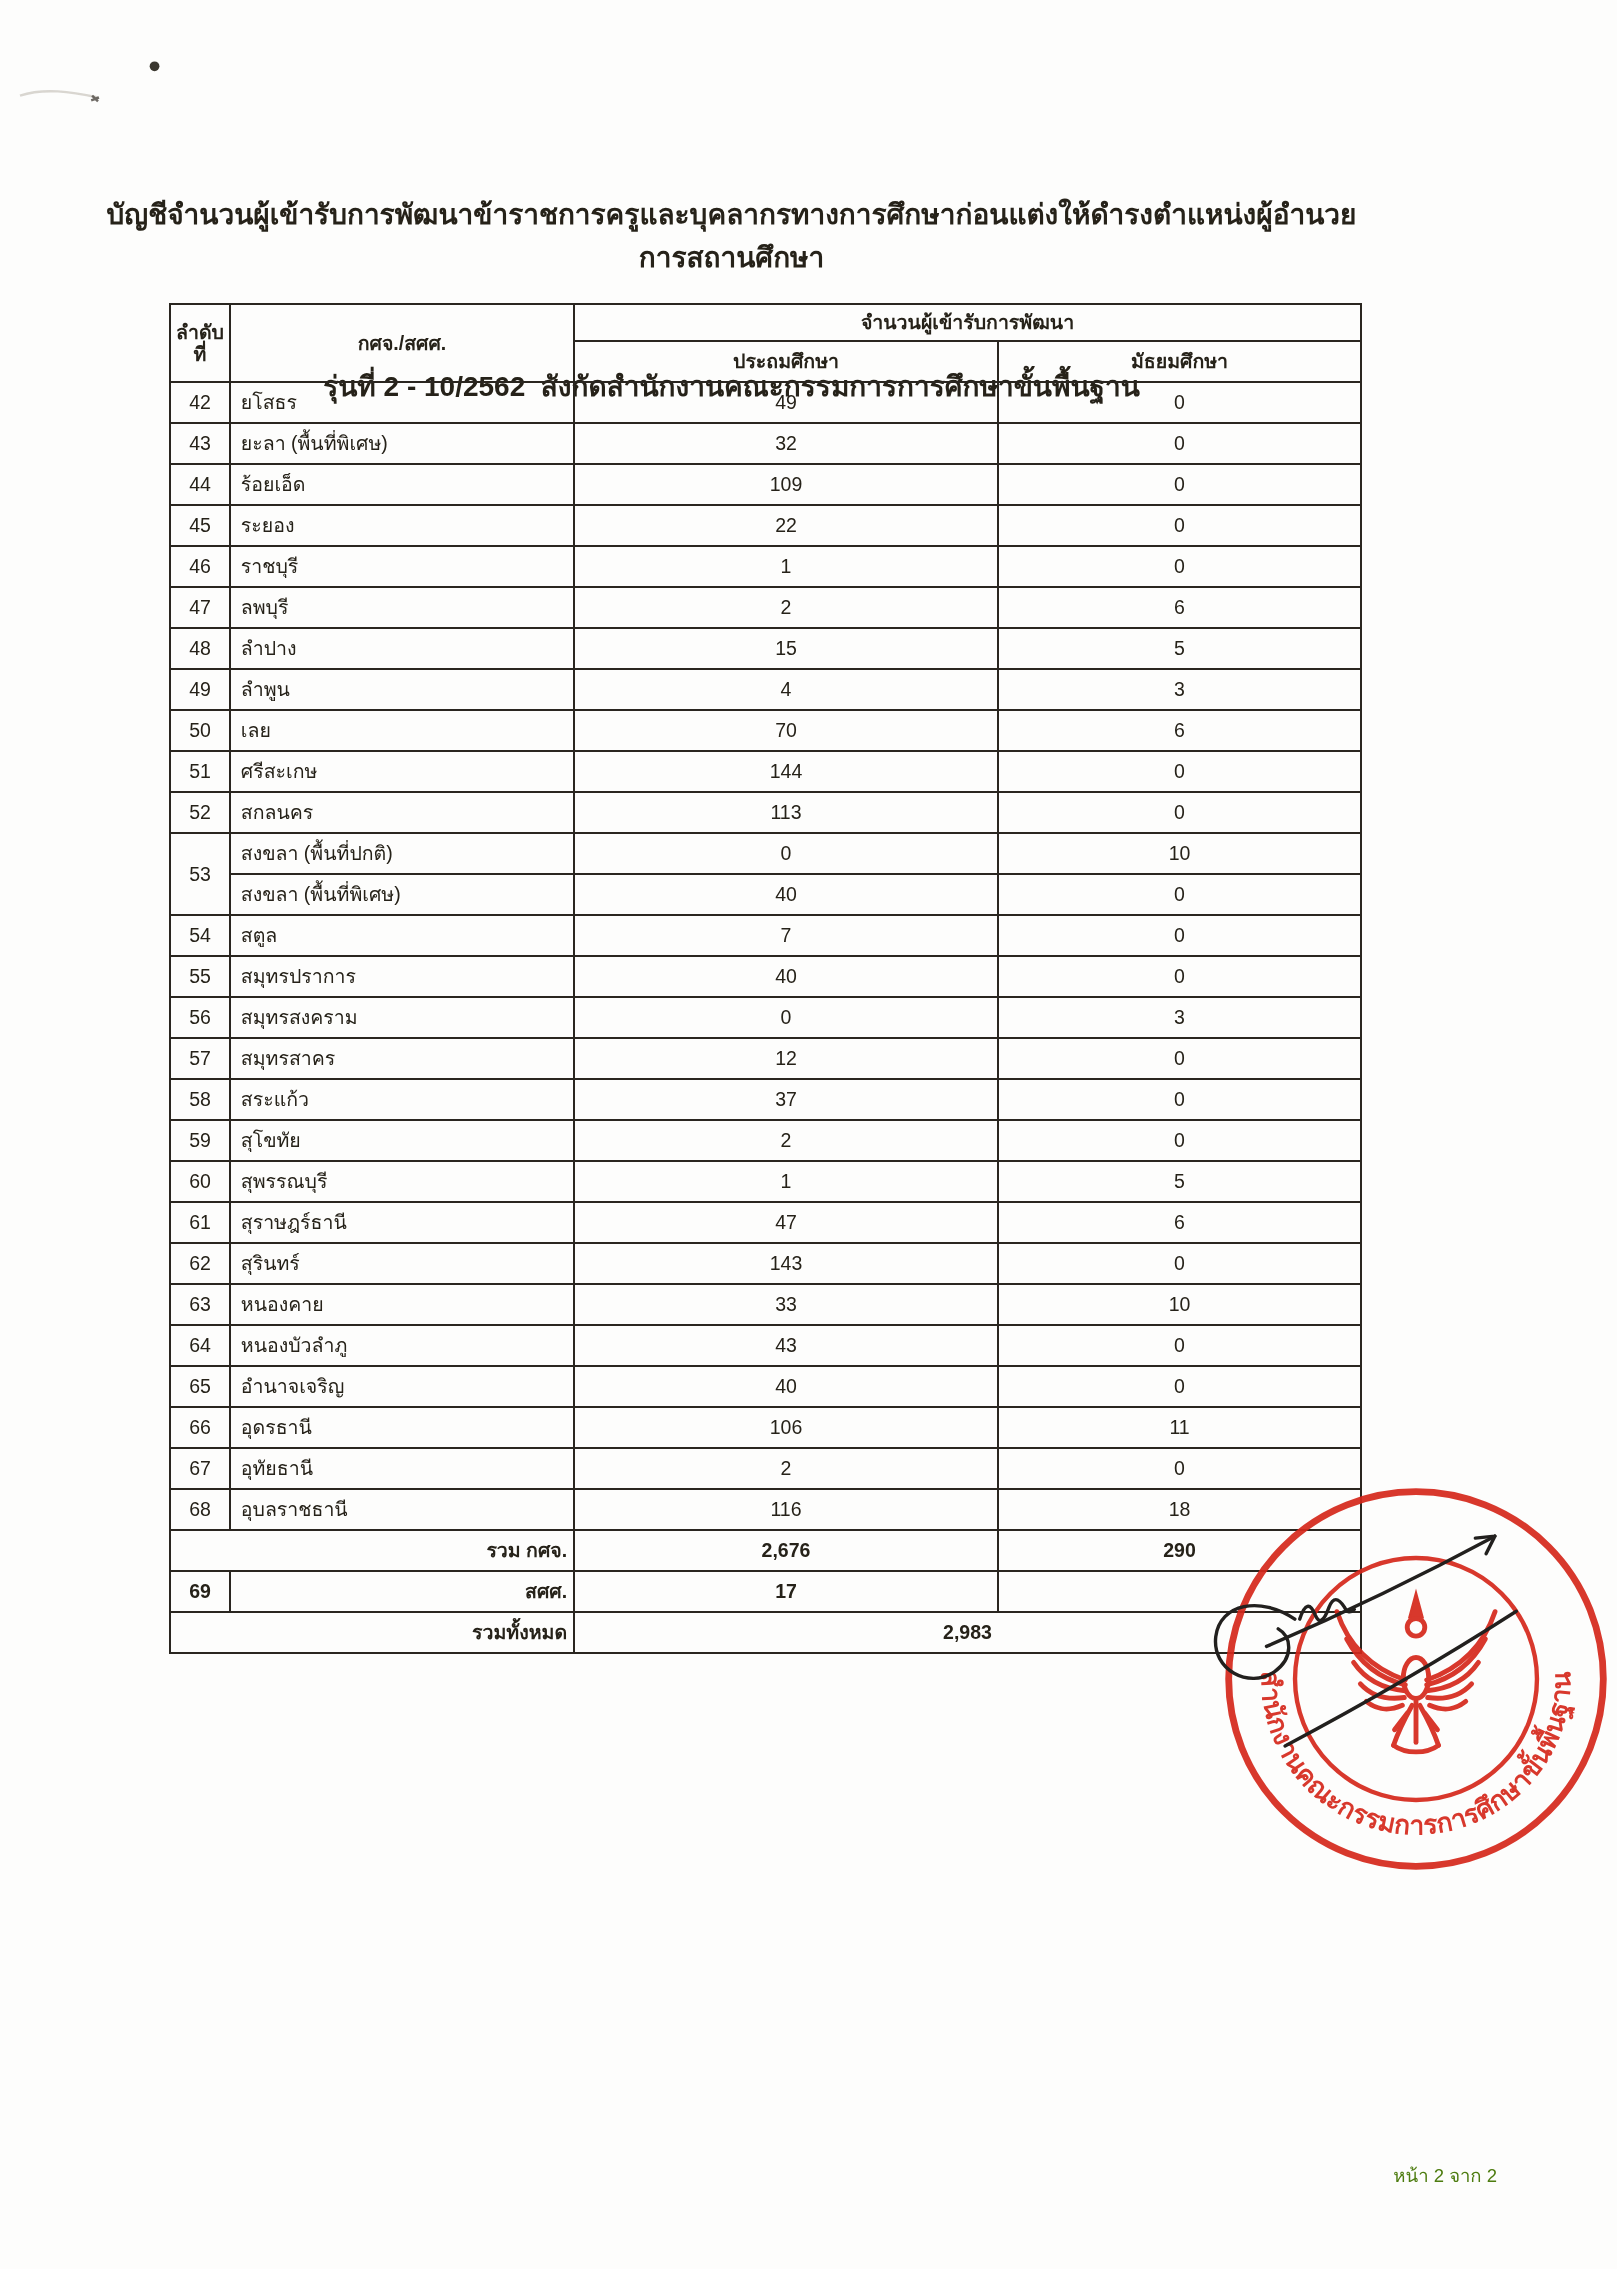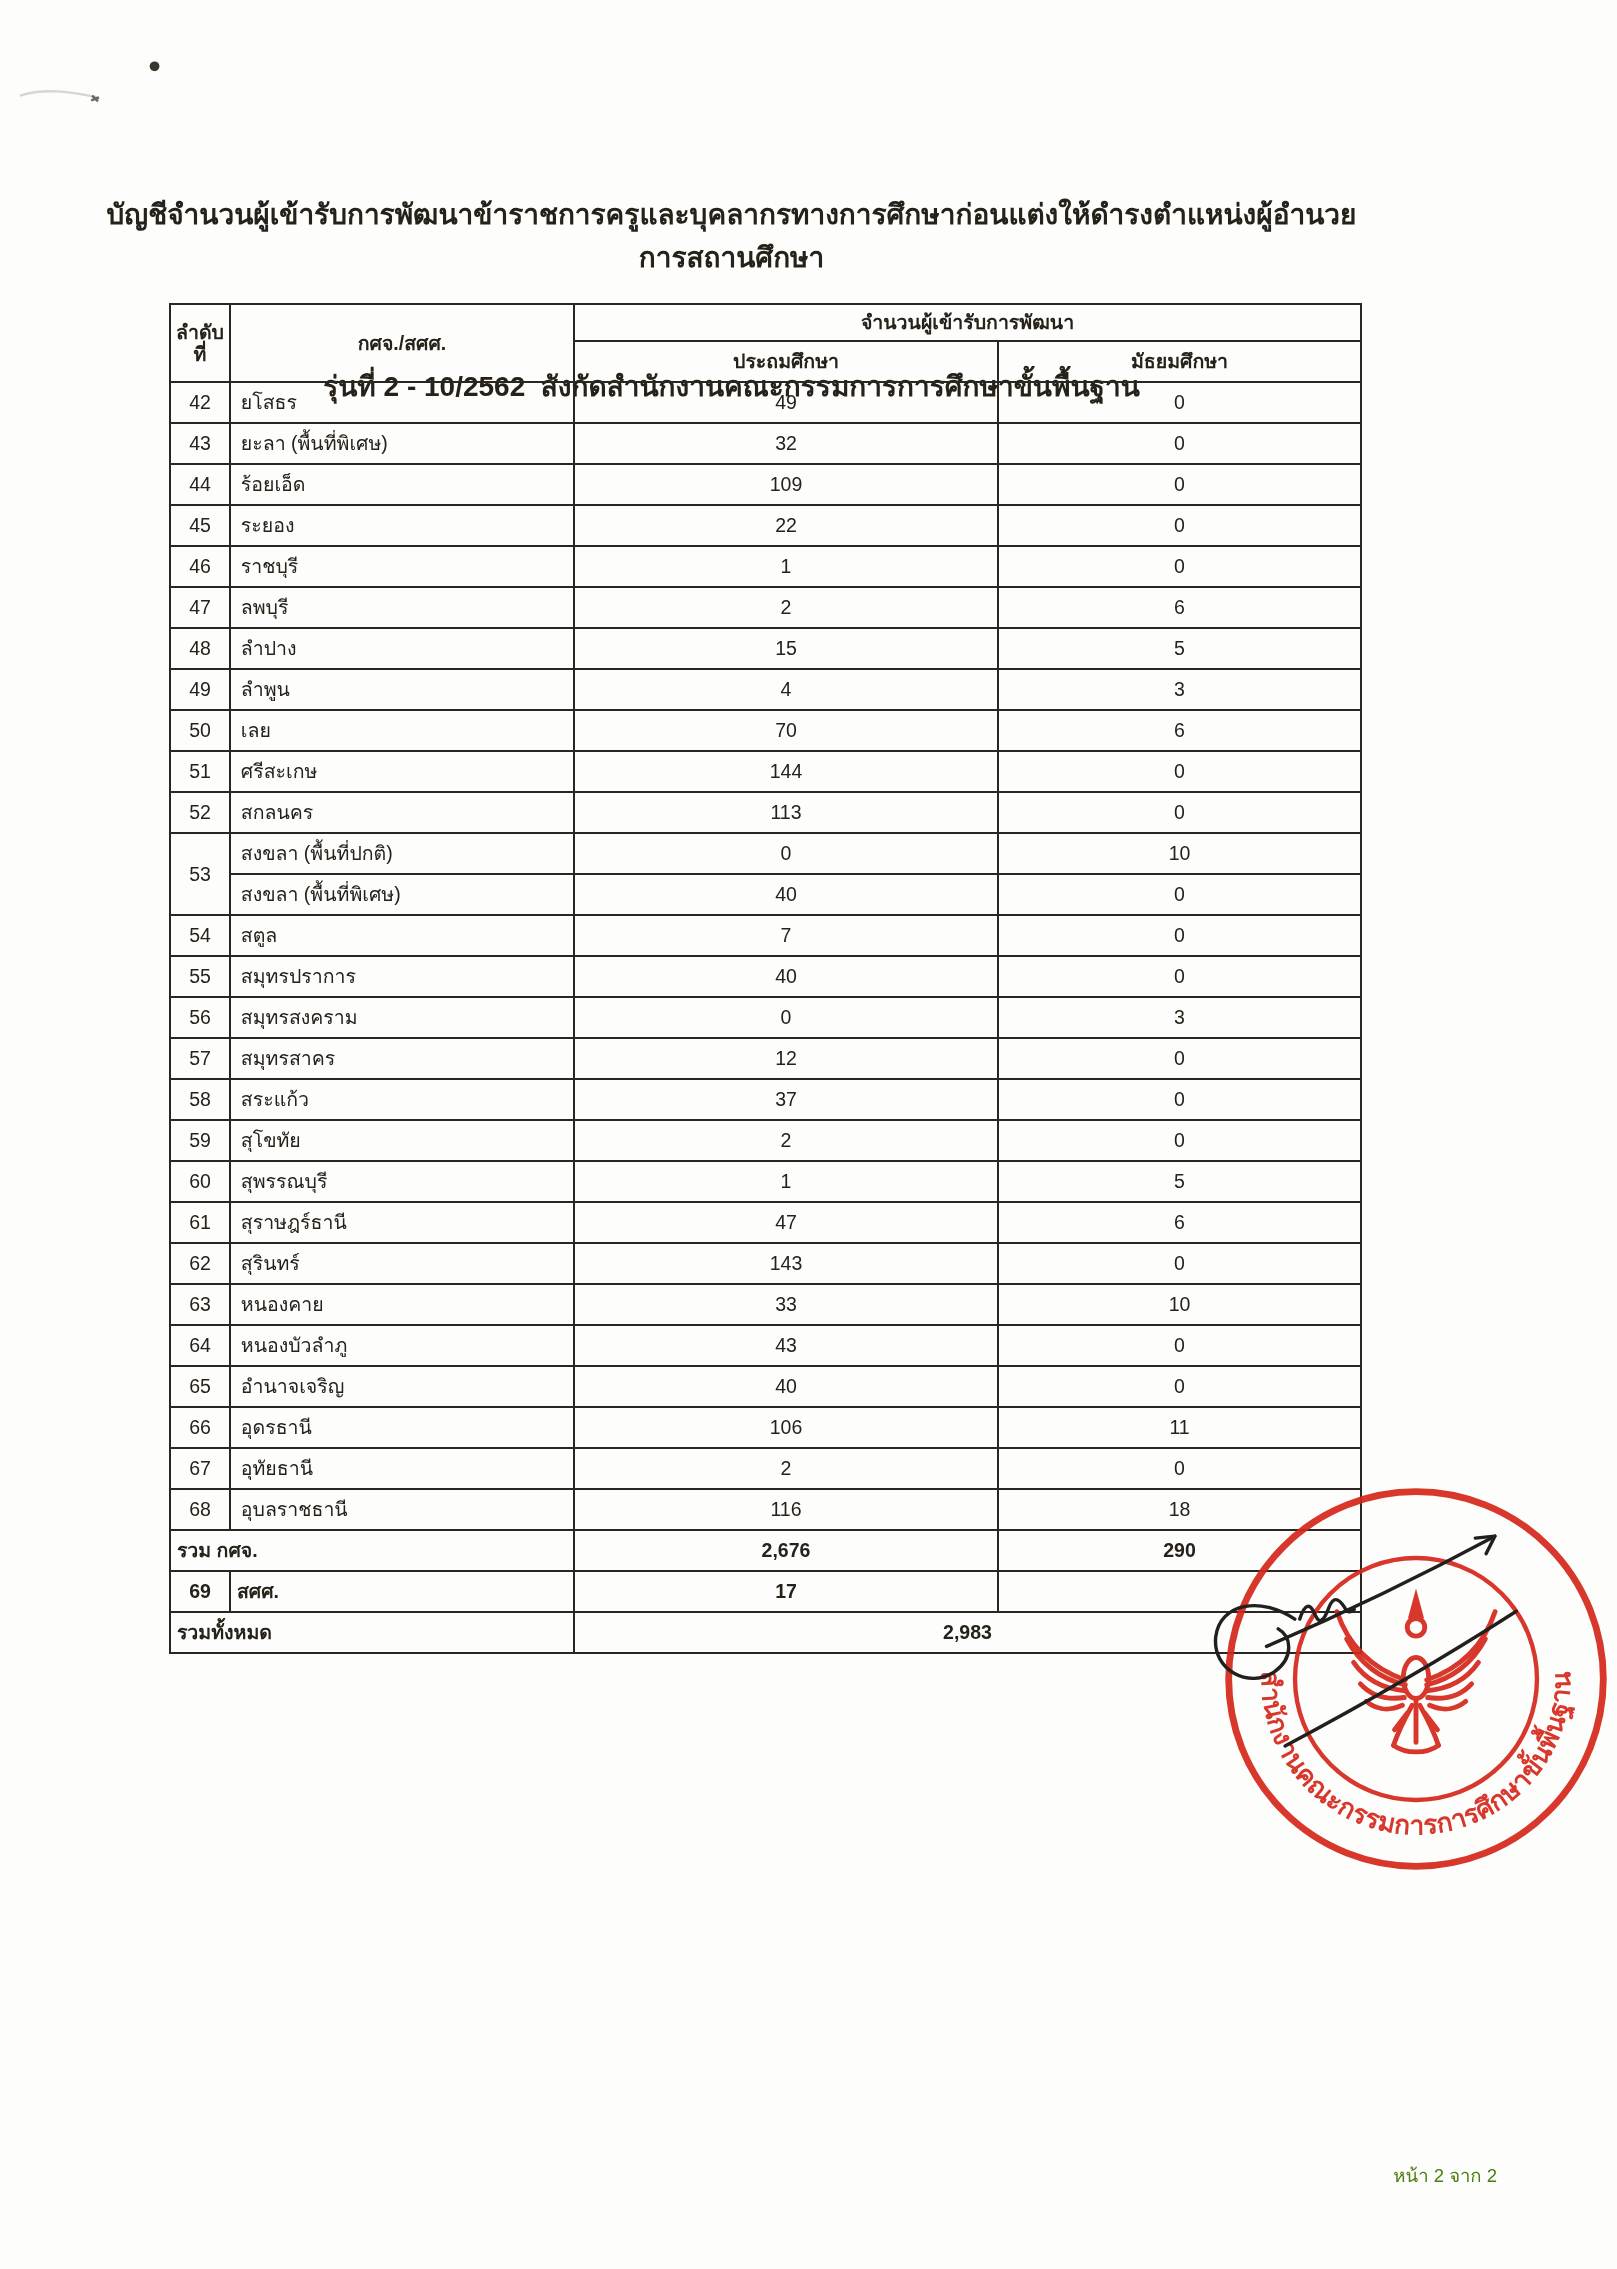--- a/index.html
+++ b/index.html
@@ -22,21 +22,21 @@
     padding:0 5.9px;overflow:hidden;background:transparent;
   }
   thead th{font-weight:bold;text-align:center;padding:0 2px;}
   thead tr.h1{height:37px;}
   thead tr.h2{height:41px;}
   th.h-no{word-break:break-all;font-size:19.5px;border-radius:30px;}
   tbody tr{height:41px;}
   td.c-no{text-align:center;}
   td.c-name{text-align:left;padding-left:9.8px;}
   td.c-num{text-align:center;}
-  td.c-center{text-align:left;}
+  td.c-center{text-align:right;}
   tr.bold td{font-weight:bold;}
   
   .footer{
     position:absolute;left:200px;top:2161px;width:1297px;
     text-align:right;font-size:18.5px;color:#4d7c0f;
   }
   
   .pencil, .stamp, .signature{position:absolute;pointer-events:none;}
   .pencil{left:9.8px;top:39px;}
   .stamp{left:1216px;top:1479px;opacity:.92;}

